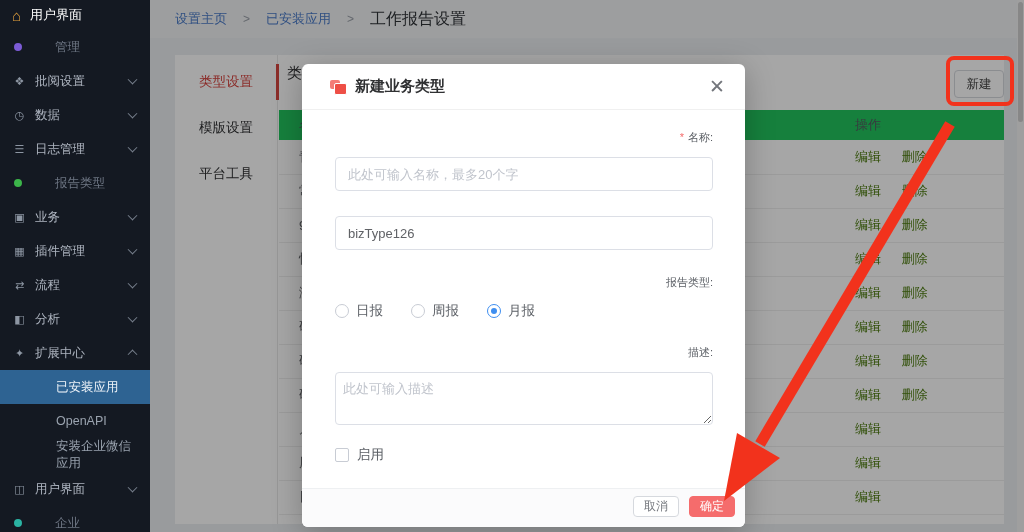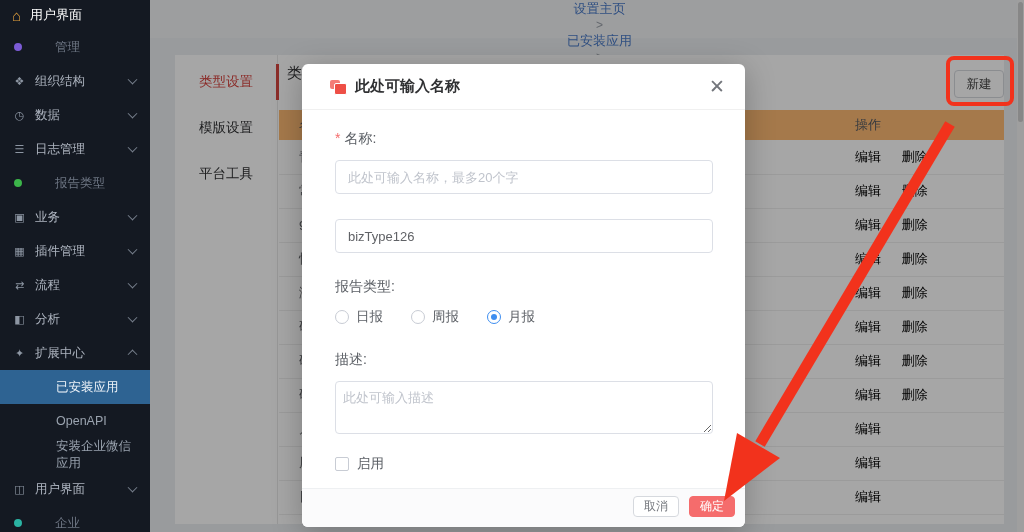--- a/index.html
+++ b/index.html
@@ -17,62 +17,62 @@
   .m-row .dot { width:8px; height:8px; border-radius:50%; border:2px solid #888; margin-right:10px; margin-left:2px; flex:none; background:transparent; }
   .m-row[data-kind="child"] { padding-left:33px; color:#9aa3af; }
   .m-row[data-state="active"] { background:#2e6392; color:#eef3f8; }
   .chev { position:absolute; right:14px; top:50%; width:7px; height:7px; border-right:1.5px solid #78808d; border-bottom:1.5px solid #78808d; }
   .m-row[data-chevron="down"] .chev { transform:translateY(-70%) rotate(45deg); }
   .m-row[data-chevron="up"] .chev { transform:translateY(-30%) rotate(-135deg); }
   .m-row[data-chevron=""] .chev, .m-row:not([data-chevron]) .chev { display:none; }
 
   
   .main { position:absolute; left:150px; top:0; right:0; bottom:0; background:#eceef1; }
-  .crumbbar { height:38px; background:#f2f3f5; display:flex; align-items:center; padding-left:25px; gap:0;flex-direction:column; }
+  .crumbbar { height:38px; background:#f2f3f5; display:flex; align-items:center; padding-left:25px; gap:16px; }
   .crumb-link { color:#4a7bc8; cursor:pointer; }
   .crumb-sep { color:#9aa0a8; font-size:12px; }
   .crumb-cur { color:#2f3337; font-size:16px; font-weight:400; }
 
   .card { position:absolute; left:25px; right:20px; top:55px; height:469px; background:#fff; }
   .vtabs { position:absolute; left:0; top:0; bottom:0; width:103px; border-right:1px solid #e8e8e8; padding-top:14px; }
   .vtab { height:40px; line-height:40px; text-align:center; font-size:13.5px; color:#303133; cursor:pointer; position:relative; margin-bottom:20px; height:26px; line-height:26px; }
   .vtab[data-state="active"] { color:#d64540; }
   .vtab[data-state="active"]::after { content:""; position:absolute; right:-2px; top:-5px; width:3px; height:36px; background:#d64540; }
 
   .content { position:absolute; left:104px; right:0; top:0; bottom:0; }
   .content-top { position:relative; height:55px; }
   .section-title { position:absolute; left:8px; top:9px; font-size:15px; color:#303133; font-weight:500; }
   .btn-new { position:absolute; right:0; top:15px; width:50px; height:28px; background:#fff; border:1px solid #d6d9de; border-radius:4px; font-size:12.5px; color:#444; cursor:pointer; }
 
   table.grid { width:100%; border-collapse:collapse; table-layout:fixed; }
-  .grid th { height:30px; background:#fdba74; font-weight:400; color:#555a61; text-align:left; font-size:13px; }
+  .grid th { height:30px; background:#22c55e; font-weight:400; color:#555a61; text-align:left; font-size:13px; }
   .grid td { height:34px; border-bottom:1px solid #efefef; font-size:13px; color:#606266; white-space:nowrap; overflow:hidden; }
   .col-name { width:167px; } .col-desc { width:auto; } .col-en { width:148px; } .col-act { width:160px; }
   .cell-name { padding-left:20px; } .cell-desc { text-align:right; padding-right:30px; color:#606266; }
   .cell-en { padding-left:11px; } .cell-act { padding-left:11px; }
-  .lnk { color:#000000; cursor:pointer; display:inline-block; min-width:0; }
+  .lnk { color:#4d7c0f; cursor:pointer; display:inline-block; min-width:0; }
   .lnk + .lnk { margin-left:17px; }
 
   
   .scrollbar { position:absolute; right:0; top:0; bottom:0; width:7px; background:#f4f4f4; z-index:12; }
   .scroll-thumb { position:absolute; top:2px; right:1px; width:5px; height:120px; border-radius:3px; background:#cfcfcf; }
 
   
   .dim { position:absolute; left:150px; top:0; right:0; bottom:0; background:rgba(0,0,0,.35); z-index:40; }
 
   
   .modal { position:absolute; left:302px; top:64px; width:443px; height:463px; background:#fff; border-radius:6px; z-index:60; box-shadow:0 6px 30px rgba(0,0,0,.25); overflow:hidden; }
   .modal-head { height:46px; display:flex; align-items:center; padding:0 20px 0 28px; border-bottom:1px solid #f0f0f0; }
   .m-icon { position:relative; width:15px; height:13px; margin-right:10px; flex:none; }
   .m-icon::before { content:""; position:absolute; left:0; top:0; width:10px; height:9px; border-radius:2px; background:#f47c76; }
   .m-icon::after { content:""; position:absolute; left:4px; top:3px; width:11px; height:10px; border-radius:2px; background:#ee4f46; border:1px solid #fff; }
   .m-title { font-size:15px; color:#303133; font-weight:600; }
   .m-close { margin-left:auto; font-size:19px; color:#73767c; cursor:pointer; line-height:1; }
   .modal-body { position:absolute; top:46px; left:0; right:0; bottom:39px; overflow:hidden; padding:20px 32px 0 33px; }
-  .f-label { font-size:14px; color:#5c6066; margin-bottom:12px; }
+  .f-label { font-size:11px; color:#5c6066; margin-bottom:12px;text-align:right; }
   .req { color:#f56c6c; margin-right:4px; }
   .f-input { width:100%; height:29px; border:1px solid #dcdfe6; border-radius:4px; padding:16px 12px; font-size:13px; color:#606266; font-family:inherit; outline:none; }
   .f-input::placeholder, .f-area::placeholder { color:#c0c4cc; }
   .f-group { margin-bottom:25px; }
   .radios { display:flex; gap:28px; align-items:center; }
   .radio { display:flex; align-items:center; gap:7px; cursor:pointer; font-size:13.5px; color:#5c6066; }
   .r-dot { width:14px; height:14px; border-radius:50%; border:1px solid #c8ccd4; background:#fff; position:relative; flex:none; }
   .radio[data-selected="true"] .r-dot { border-color:#3e8ef0; }
   .radio[data-selected="true"] .r-dot::after { content:""; position:absolute; left:3px; top:3px; width:6px; height:6px; border-radius:50%; background:#3e8ef0; }
   .f-area { width:100%; height:53px; border:1px solid #dcdfe6; border-radius:4px; padding:7px 7px; font-size:13px; font-family:inherit; resize:vertical; outline:none; color:#606266; }
@@ -98,21 +98,21 @@
 
   <div class="m-row" data-kind="group">
       <span class="dot" style="background: rgb(124, 92, 214); border-color: rgb(124, 92, 214);"></span>
       <span class="ic"></span>
       <span class="lbl">管理</span>
 
     </div>
       <div class="m-row" data-kind="item" data-chevron="down">
 
       <span class="ic">❖</span>
-      <span class="lbl">组织结构</span>
+      <span class="lbl">批阅设置</span>
       <span class="chev"></span>
     </div>
       <div class="m-row" data-kind="item" data-chevron="down">
 
       <span class="ic">◷</span>
       <span class="lbl">数据</span>
       <span class="chev"></span>
     </div>
       <div class="m-row" data-kind="item" data-chevron="down">
 
@@ -335,21 +335,21 @@
   <div class="scrollbar">
       <div class="scroll-thumb"></div>
     </div>
 </div>
 
 <div class="dim"></div>
 
 <div class="modal">
   <div class="modal-head">
     <span class="m-icon"></span>
-    <span class="m-title">此处可输入名称</span>
+    <span class="m-title">新建业务类型</span>
     <span class="m-close">✕</span>
   </div>
   <div class="modal-body">
     <div class="f-group">
       <div class="f-label"><span class="req">*</span><span>名称:</span></div>
       <input class="f-input" value="" placeholder="此处可输入名称，最多20个字" style="">
     </div>
     <div class="f-group">
       <input class="f-input" value="bizType126" style="">
     </div>

